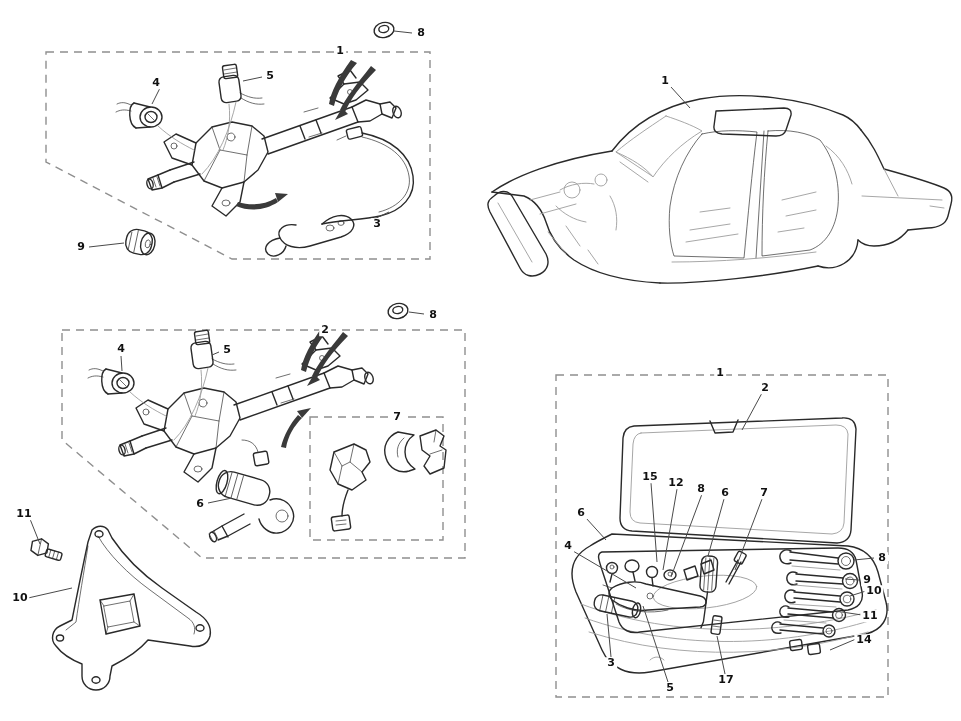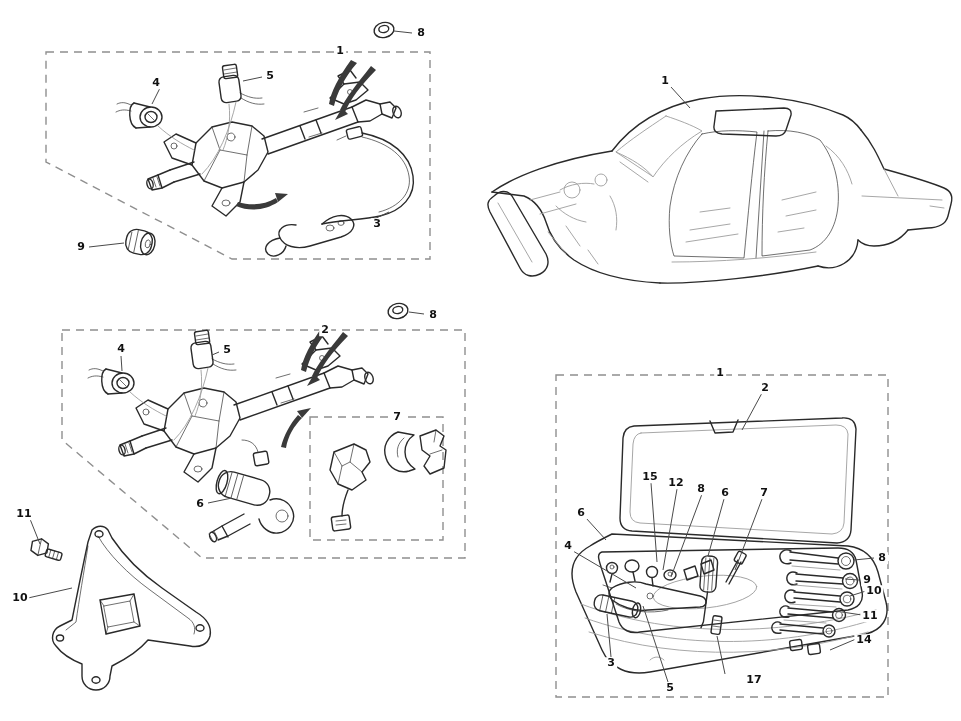--- a/index.html
+++ b/index.html
@@ -352,15 +352,15 @@
 <span class="callout" style="left:764px;top:493px">7</span>
 <span class="callout" style="left:882px;top:558px">8</span>
 <span class="callout" style="left:867px;top:580px">9</span>
 <span class="callout" style="left:874px;top:591px">10</span>
 <span class="callout" style="left:870px;top:616px">11</span>
 <span class="callout" style="left:864px;top:640px">14</span>
 <span class="callout" style="left:581px;top:513px">6</span>
 <span class="callout" style="left:650px;top:477px">15</span>
 <span class="callout" style="left:676px;top:483px">12</span>
 <span class="callout" style="left:701px;top:489px">8</span>
-<span class="callout" style="left:754px;top:680px">17</span>
+<span class="callout" style="left:726px;top:680px">17</span>
 
 </div>
 
 </body></html>

